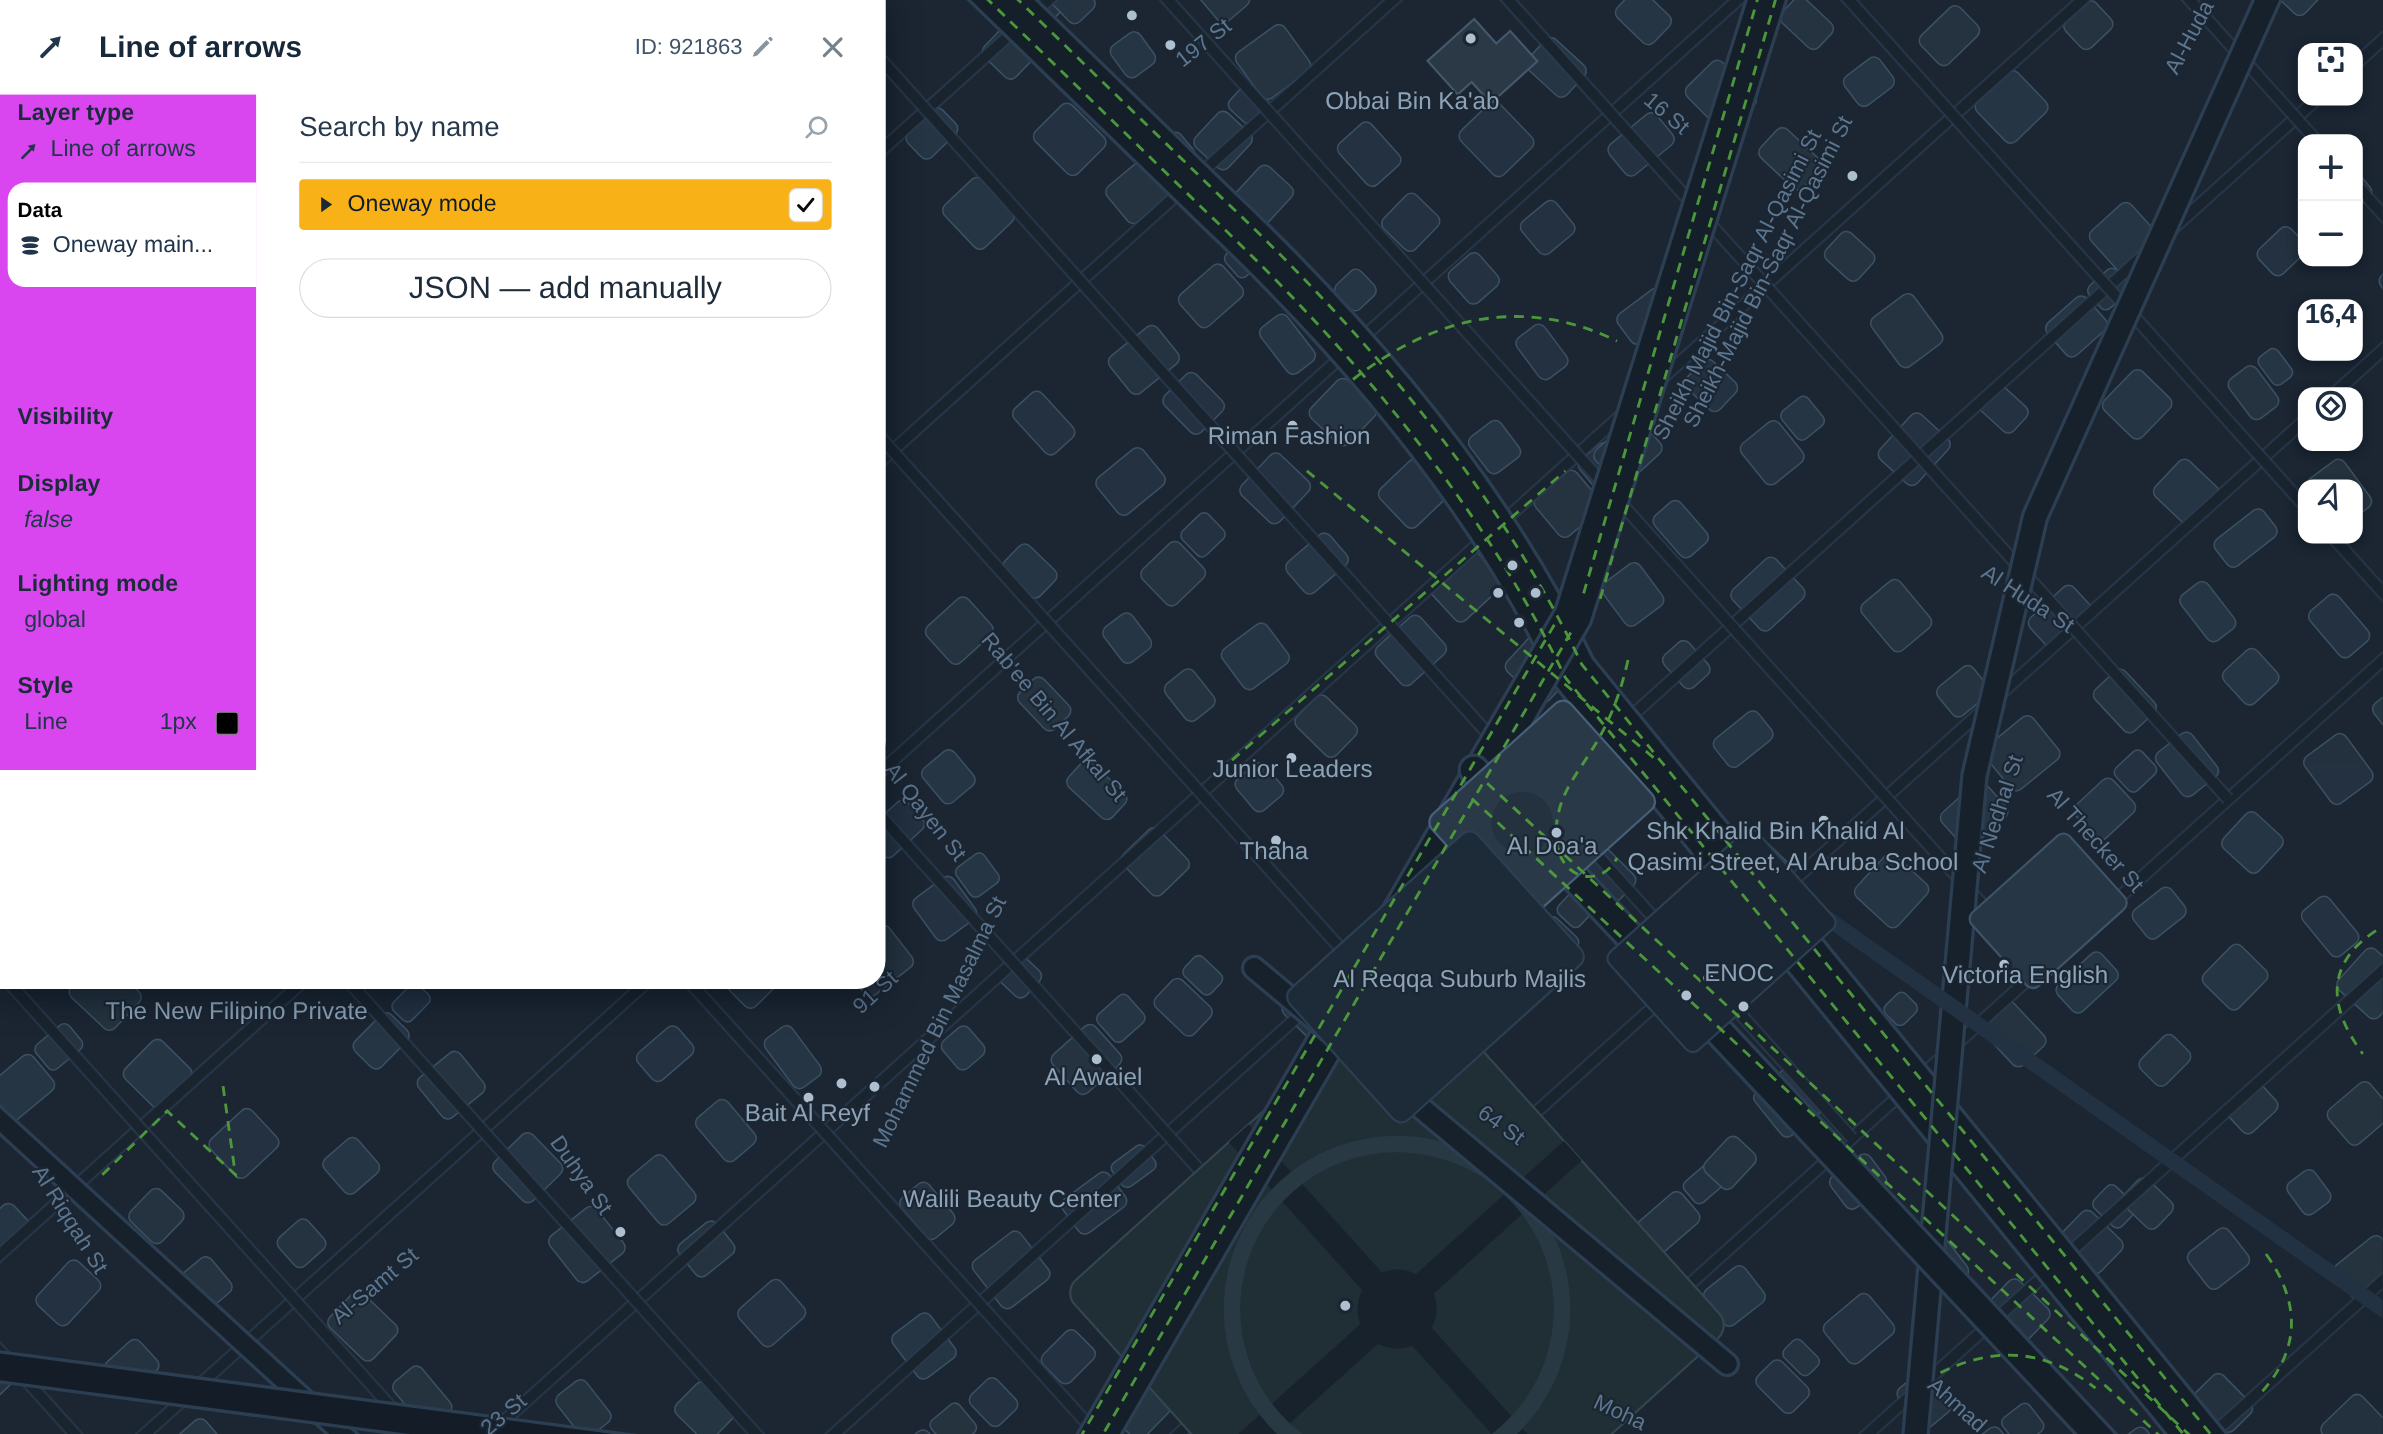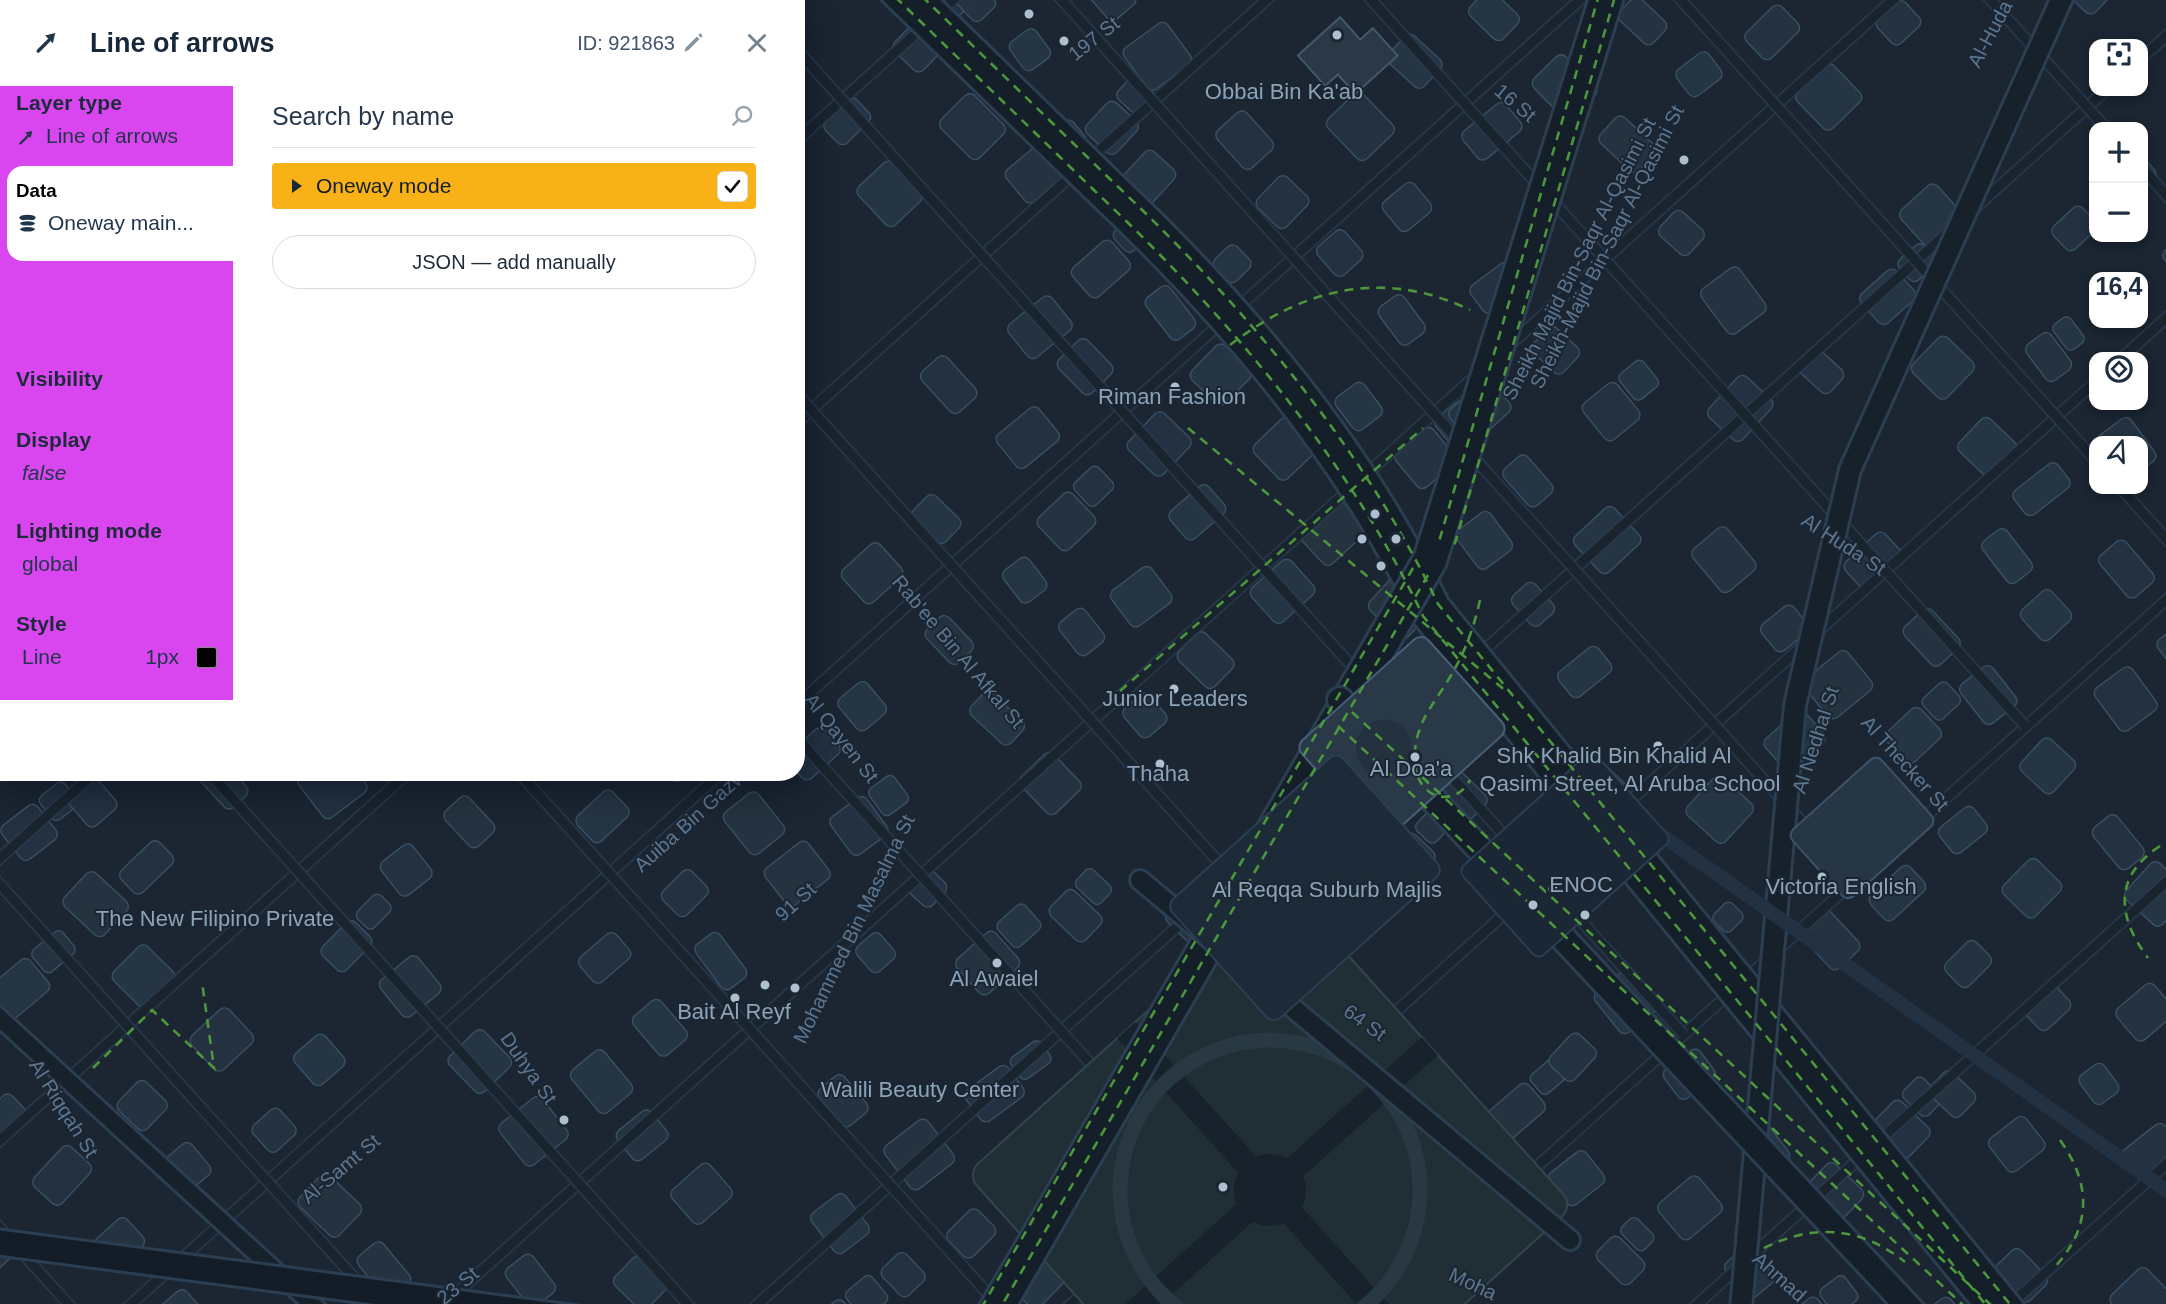--- a/index.html
+++ b/index.html
@@ -7,21 +7,21 @@
   font-family:"Liberation Sans",sans-serif;-webkit-font-smoothing:antialiased}
 .stage{position:relative;width:2166px;height:1304px;overflow:hidden}
 #map-wrap{position:absolute;inset:0}
 #map-svg{position:absolute;inset:0;display:block}
 #map-svg text{font-family:"Liberation Sans",sans-serif;paint-order:stroke;stroke:#1b2632;
   stroke-width:4px;stroke-linejoin:round;text-anchor:middle}
 #map-svg text.poi{font-size:22px;fill:#8da3b8}
 #map-svg text.st{font-size:20px;fill:#5d7690}
 
 
-.panel{position:absolute;left:0;top:0;width:805px;height:781px;background:#fff;
+.panel{position:absolute;left:0;top:0;width:805px;height:899px;background:#fff;
   border-radius:0 0 26px 0;box-shadow:0 8px 30px rgba(4,12,24,.5)}
 .panel-header{position:absolute;left:0;top:0;width:100%;height:86px;display:flex;
   align-items:center;padding:0 30px 0 32px;background:#fff}
 .hdr-title{font-size:27px;font-weight:700;color:#16283a;margin-left:28px}
 .hdr-id{margin-left:auto;font-size:20px;color:#41536a;}
 .icon-btn{border:none;background:none;cursor:pointer;display:flex;align-items:center;
   justify-content:center;width:36px;height:36px}
 .sidebar{position:absolute;left:0;top:86px;width:233px;height:614px;background:#d946ef}
 .sec{position:absolute;left:0;width:100%;padding:0 16px;cursor:pointer}
 .sec h3{font-size:21px;font-weight:700;color:#1c2b3a;letter-spacing:.1px}
@@ -41,21 +41,21 @@
 .search-input::placeholder{color:#25384c;opacity:1}
 .divider{position:absolute;left:39px;top:61px;width:484px;height:1px;background:#e4e7e9}
 .row-oneway{position:absolute;left:39px;top:77px;width:484px;height:46px;background:#f8b217;
   border-radius:4px;display:flex;align-items:center;padding:0 8px 0 20px;cursor:pointer}
 .caret{width:0;height:0;border-left:10px solid #1b2836;border-top:7px solid transparent;
   border-bottom:7px solid transparent;margin-right:14px;flex:none}
 .row-label{font-size:21px;color:#101c28;flex:1}
 .checkbox{width:31px;height:31px;background:#fff;border:1px solid #dcdcdc;border-radius:7px;
   display:flex;align-items:center;justify-content:center;cursor:pointer;flex:none}
 .json-btn{position:absolute;left:39px;top:149px;width:484px;height:54px;border:1px solid #d8dcdf;
-  border-radius:27px;background:#fff;font-size:20px;color:#1e2b3a;display:flex;align-items:center;
+  border-radius:27px;background:#fff;font-size:28px;color:#1e2b3a;display:flex;align-items:center;
   justify-content:center;cursor:pointer;font-family:"Liberation Sans",sans-serif}
 
 
 .ctrl{position:absolute;right:18px;width:59px;background:#fff;border-radius:14px;
   box-shadow:0 3px 10px rgba(4,12,24,.4);display:flex;justify-content:center;
   color:#1f2f42;cursor:pointer}
 #ctl-expand{top:39px;height:57px}
 #ctl-zoom{top:122px;height:120px;flex-direction:column;padding:0}
 #ctl-zoom .zbtn{width:100%;height:59px;display:flex;align-items:center;justify-content:center;cursor:pointer}
 #ctl-zoom .zdiv{width:100%;height:2px;background:#edf0f2}

